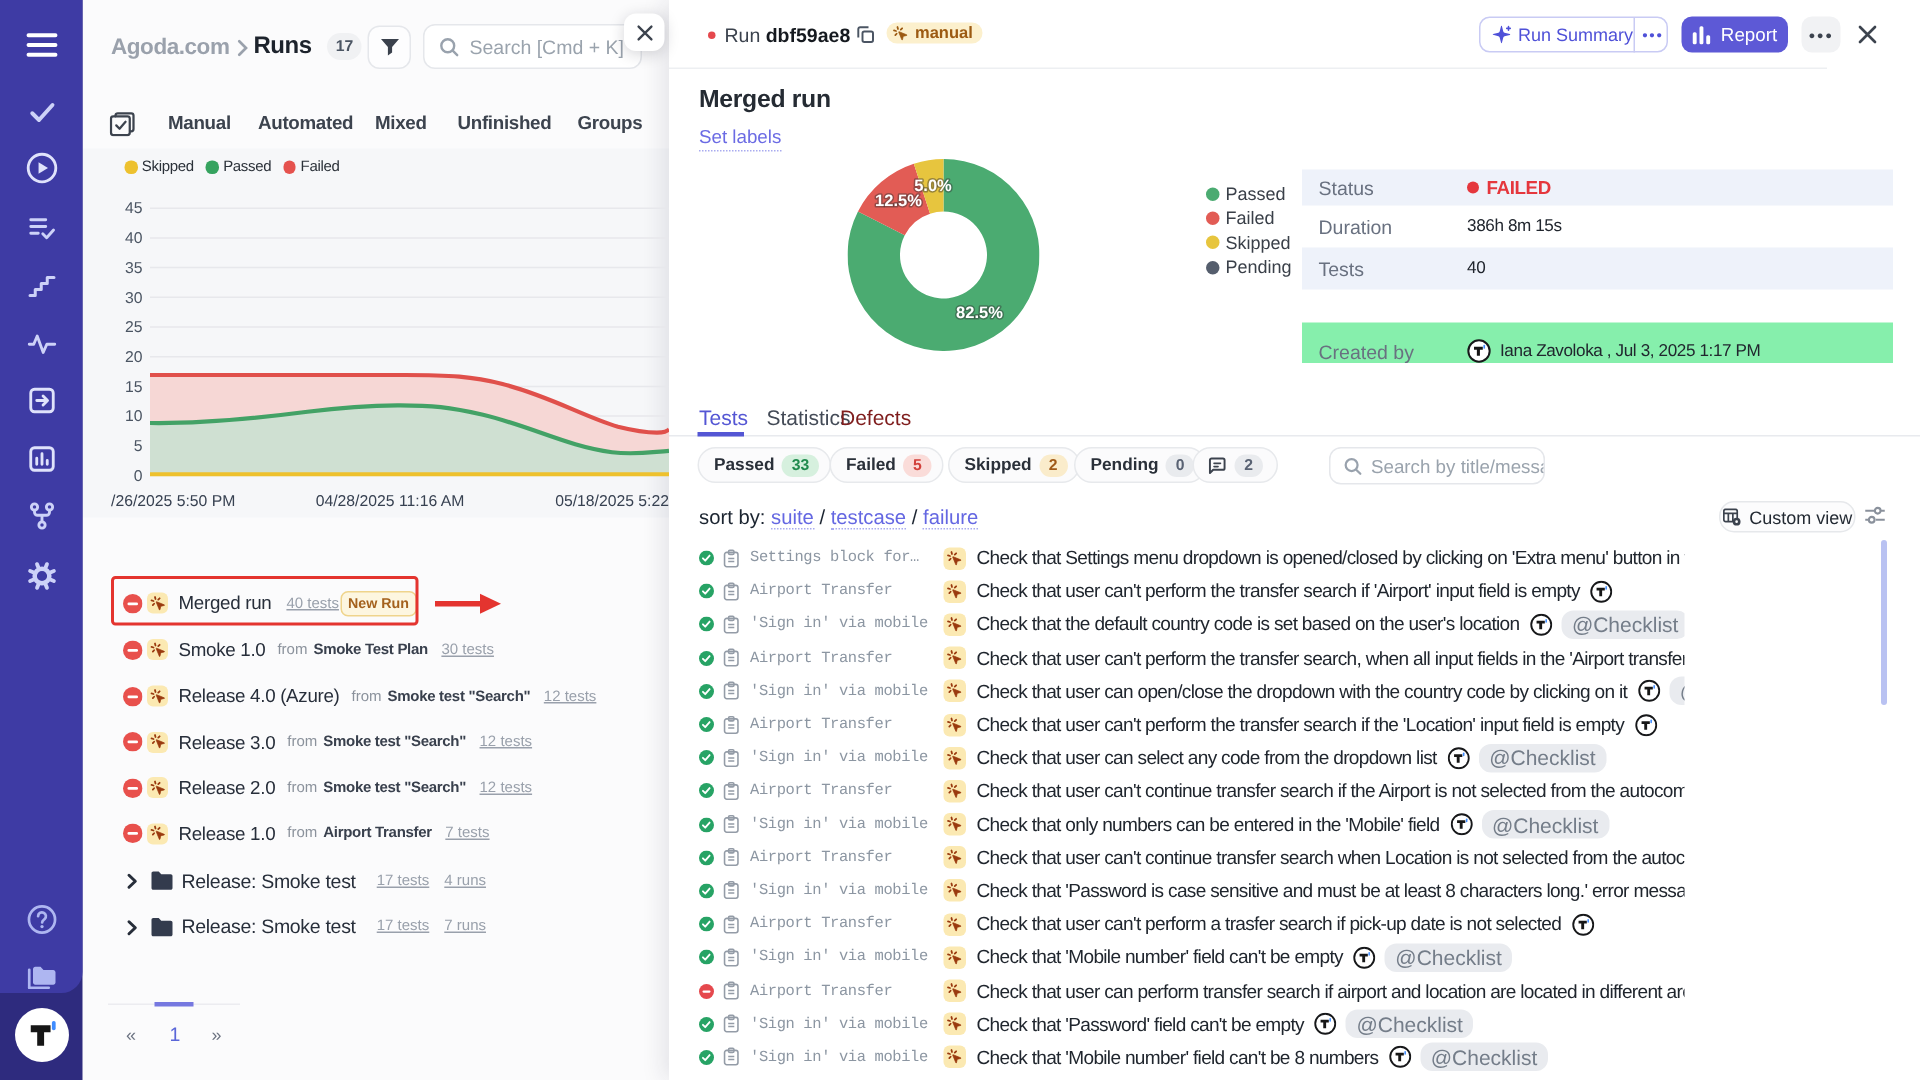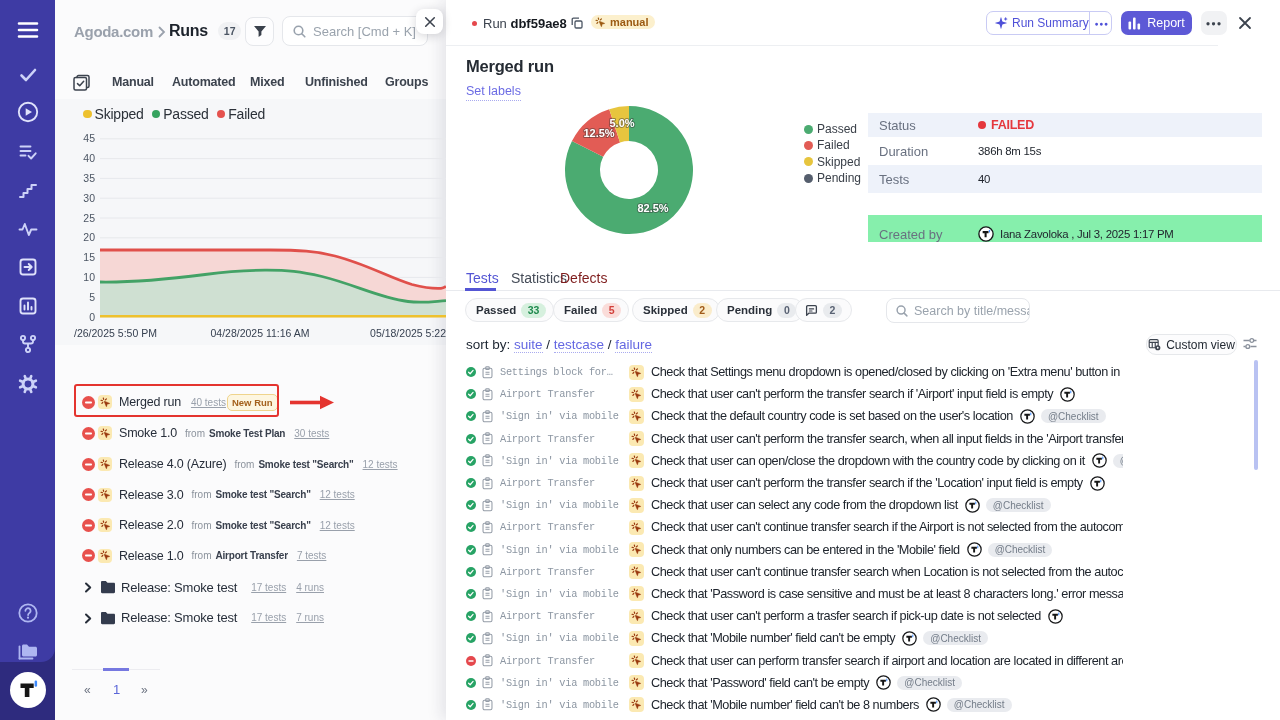--- a/index.html
+++ b/index.html
@@ -51,21 +51,21 @@
   font-size:11.5px; color:#2a3039; font-weight:600; }
 .cbadge { border-radius:9px; font-size:10.5px; font-weight:600; padding:1.5px 6.5px; }
 .sortlink { color:#6467e2; border-bottom:1px dotted #a9abef; text-decoration:none; }
 
 
 #tests { position:absolute; left:20px; top:361px; width:680px; }
 .tr { height:22.2px; display:flex; align-items:center; white-space:nowrap; overflow:hidden; width:657px; }
 .tr .suite { font-family:"Liberation Mono", monospace; font-size:10.3px; color:#8c96a2;
   width:129px; margin-left:6px; overflow:hidden; flex:none; letter-spacing:-0.25px; }
 .tr .title { font-size:12.7px; color:#20262e; margin-left:7px; letter-spacing:-0.45px; }
-.pill { background:#e9ebef; color:#747d89; font-size:10px; border-radius:8px;
+.pill { background:#e9ebef; color:#747d89; font-size:14px; border-radius:8px;
   padding:1.5px 7px; margin-left:6px; flex:none;text-align:center; }
 .emoji { width:15px; height:15px; border-radius:4px; background:#fbe9b2; flex:none;
   display:flex; align-items:center; justify-content:center; }
 </style>
 </head>
 <body>
 <div id="stage">
   <div id="lpanel">
     <div class="abs" style="left:19px; top:22px; display:flex; align-items:center;">
       <span class="crumb-gray">Agoda.com</span>
@@ -95,21 +95,21 @@
             <path d="M4.5 9.6l2.2 2.2 4-4.6"></path>
           </g>
         </svg>
     </div>
     <span class="tab-l abs" style="left:57px; top:75px;">Manual</span>
     <span class="tab-l abs" style="left:117px; top:75px;">Automated</span>
     <span class="tab-l abs" style="left:195px; top:75px;">Mixed</span>
     <span class="tab-l abs" style="left:250px; top:75px;">Unfinished</span>
     <span class="tab-l abs" style="left:330px; top:75px;">Groups</span>
     <div id="chartsec"></div>
-    <div class="abs" style="left:28px; top:106px; display:flex; align-items:center; font-size:14px; letter-spacing:-0.2px; color:#2b3139; z-index:3;text-align:center;">
+    <div class="abs" style="left:28px; top:106px; display:flex; align-items:center; font-size:10px; letter-spacing:-0.2px; color:#2b3139; z-index:3;text-align:center;">
       <span style="width:8.5px;height:8.5px;border-radius:50%;background:#edc12f;margin-right:3px;"></span>Skipped
       <span style="width:8.5px;height:8.5px;border-radius:50%;background:#36a35f;margin:0 3px 0 8px;"></span>Passed
       <span style="width:8.5px;height:8.5px;border-radius:50%;background:#e5524e;margin:0 3px 0 8px;"></span>Failed
     </div>
     <svg class="abs" style="left:0; top:125px; z-index:2;" width="391" height="220" viewBox="0 0 391 220">
       <g stroke="#e7e8ec" stroke-width="1">
         <path d="M45 13.8H391M45 33.6H391M45 53.4H391M45 73.2H391M45 93H391M45 112.8H391M45 132.6H391M45 152.4H391M45 172.2H391M45 192H391"></path>
       </g>
       <g font-size="10.5" fill="#4b5563" text-anchor="end">
         <text x="40" y="17.3">45</text>

